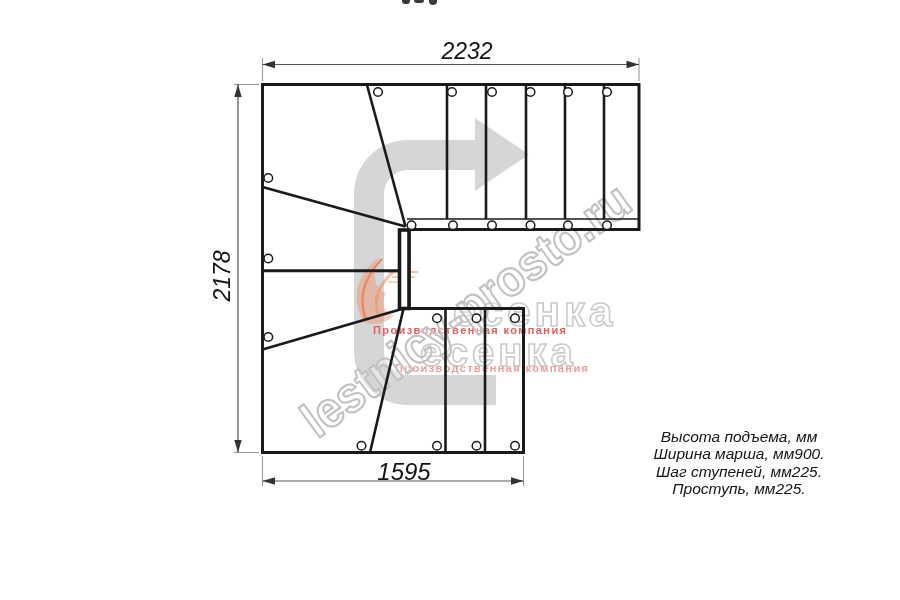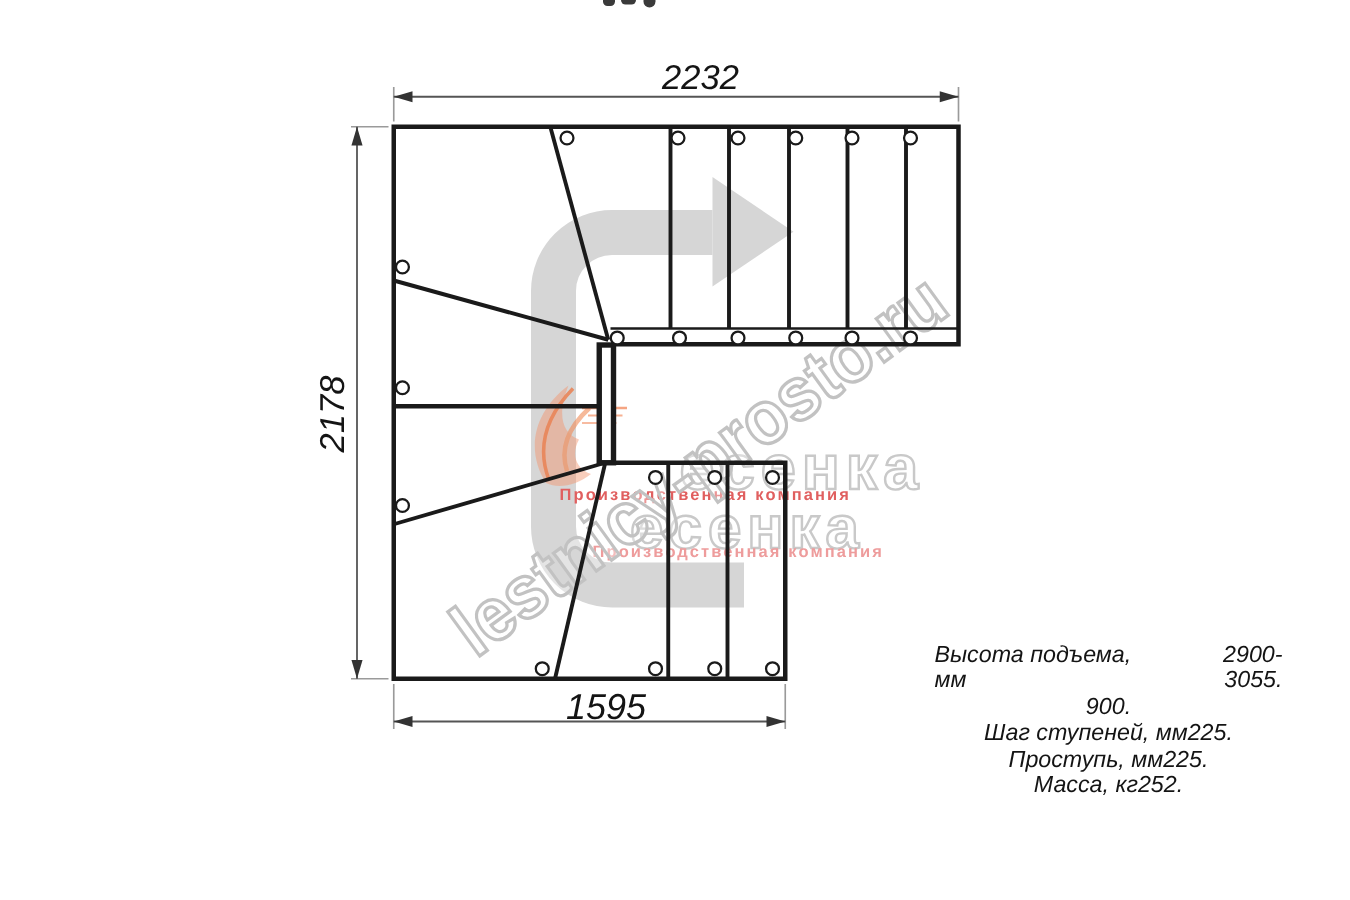--- a/index.html
+++ b/index.html
@@ -173,31 +173,27 @@
   <div class="artifact a2"></div>
   <div class="artifact a3"></div>
 
   <div class="dim-text dim-top">2232</div>
   <div class="dim-text dim-left">2178</div>
   <div class="dim-text dim-bottom">1595</div>
 
   <div class="specs">
     <div class="spec-row">
       <span class="spec-label">Высота подъема, мм</span>
-      <span class="spec-value">2900-3055.</span>
     </div>
     <div class="spec-row">
+      <span class="spec-label">Ширина марша, мм</span>
       <span class="spec-value">900.</span>
     </div>
     <div class="spec-row">
       <span class="spec-label">Шаг ступеней, мм</span>
       <span class="spec-value">225.</span>
     </div>
     <div class="spec-row">
       <span class="spec-label">Проступь, мм</span>
       <span class="spec-value">225.</span>
     </div>
-    <div class="spec-row">
-      <span class="spec-label">Масса, кг</span>
-      <span class="spec-value">252.</span>
-    </div>
   </div>
 </div>
 
 </body></html>

